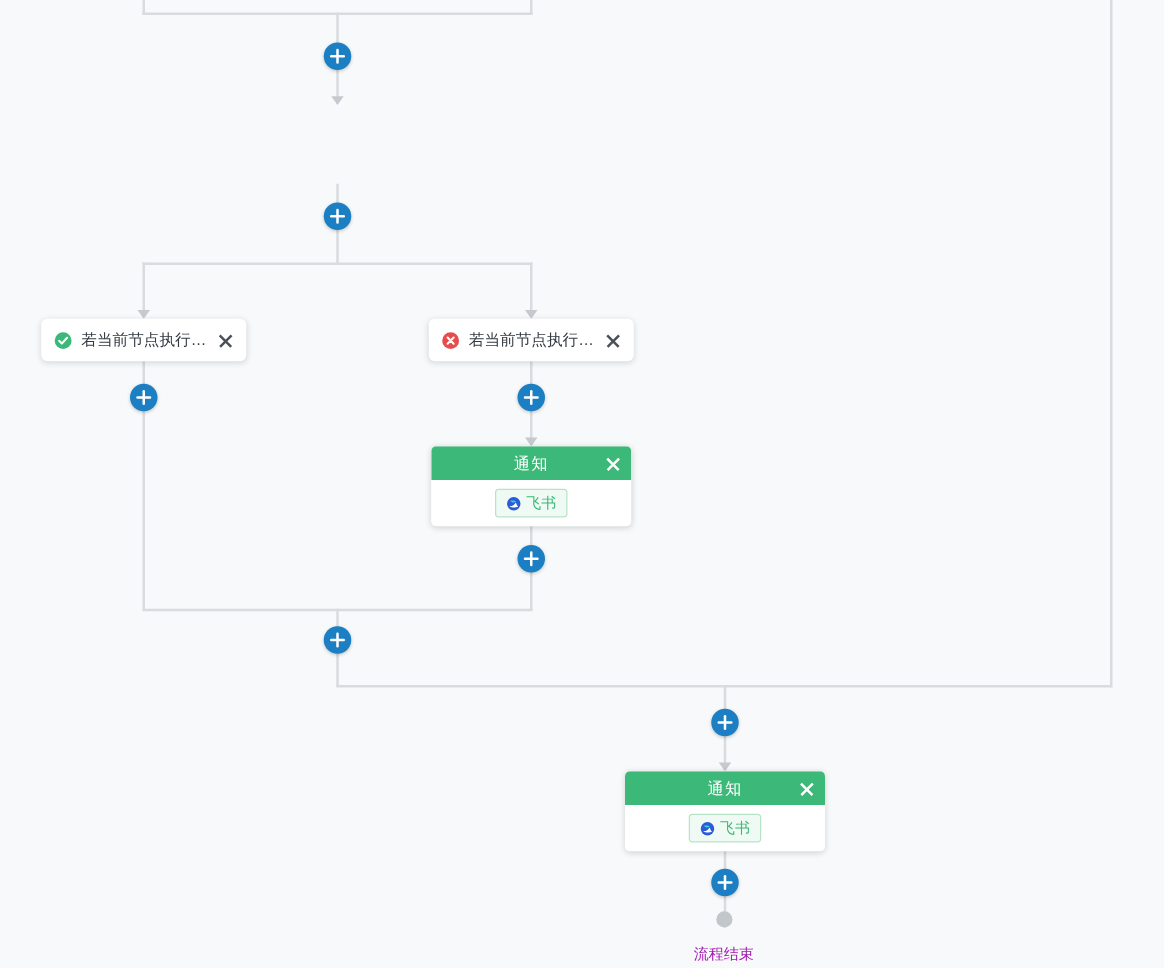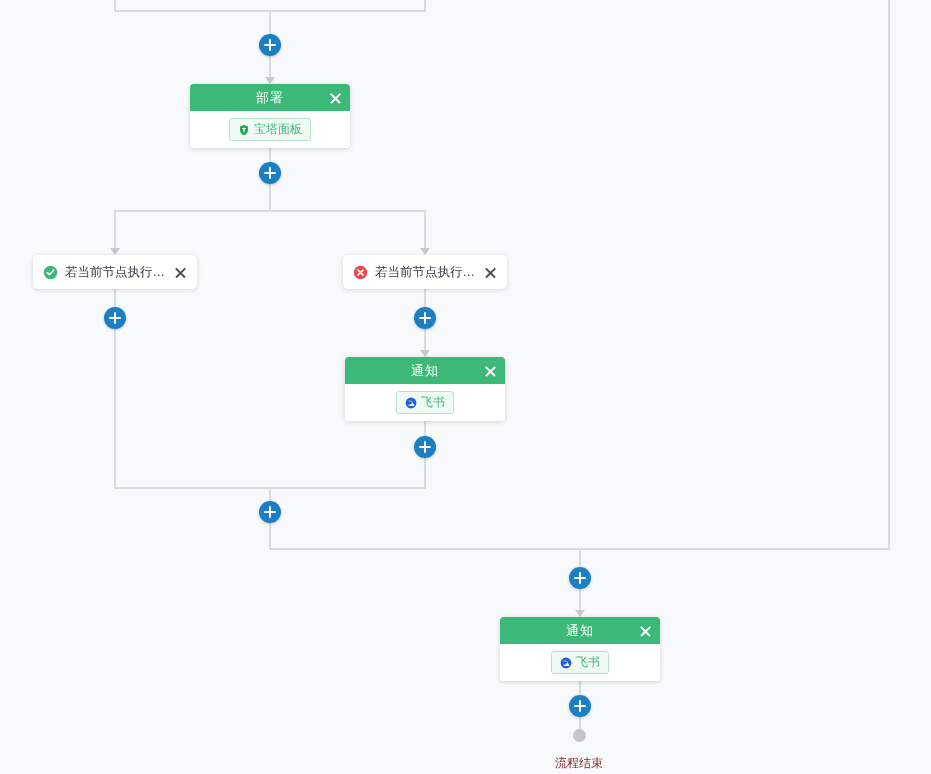--- a/index.html
+++ b/index.html
@@ -186,21 +186,21 @@
   .end-dot {
     position: absolute;
     width: 13px;
     height: 13px;
     border-radius: 50%;
     background: #c2c7cc;
   }
   .end-label {
     position: absolute;
     font-size: 12px;
-    color: #7f1d1d;
+    color: #a21caf;
     white-space: nowrap;
     text-align: center;
   }
 </style>
 </head>
 <body>
 
 <div id="canvas">
 
   <div class="vline" style="left:114px; top:-10px; height:22px;"></div>
@@ -240,38 +240,20 @@
 
   <div class="plus" style="left:259px; top:34px;"></div>
   <div class="plus" style="left:259px; top:162px;"></div>
   <div class="plus" style="left:104px; top:307px;"></div>
   <div class="plus" style="left:414px; top:307px;"></div>
   <div class="plus" style="left:414px; top:436px;"></div>
   <div class="plus" style="left:259px; top:501px;"></div>
   <div class="plus" style="left:569px; top:567px;"></div>
   <div class="plus" style="left:569px; top:695px;"></div>
 
-  <div class="node" style="left:190px; top:84px;">
-    <div class="node-header">
-      <span class="node-title">部署</span>
-      <span class="node-close"></span>
-    </div>
-    <div class="node-body">
-      <span class="tag">
-        <span class="tag-icon">
-          <svg viewBox="0 0 16 16" width="12" height="12" xmlns="http://www.w3.org/2000/svg">
-            <path d="M8 1.2 L13.2 3.4 L13.2 8.2 C13.2 11.4 10.9 13.7 8 14.8 C5.1 13.7 2.8 11.4 2.8 8.2 L2.8 3.4 Z" fill="#1aa34a"></path>
-            <rect x="5.3" y="5.2" width="5.4" height="1.5" fill="#ffffff"></rect>
-            <rect x="7.2" y="5.2" width="1.6" height="6" fill="#ffffff"></rect>
-          </svg>
-        </span>
-        <span>宝塔面板</span>
-      </span>
-    </div>
-  </div>
 
   <div class="cond" style="left:33px; top:255px; width:164px;">
     <span class="cond-icon">
       <svg viewBox="0 0 16 16" width="15" height="15" xmlns="http://www.w3.org/2000/svg">
         <circle cx="8" cy="8" r="7.2" fill="#3cb878"></circle>
         <path d="M4.6 8.2 L6.9 10.4 L11.4 5.6" stroke="#ffffff" stroke-width="1.8" fill="none" stroke-linecap="round" stroke-linejoin="round"></path>
       </svg>
     </span>
     <span class="cond-text">若当前节点执行成功.</span>
     <span class="cond-close"></span>

